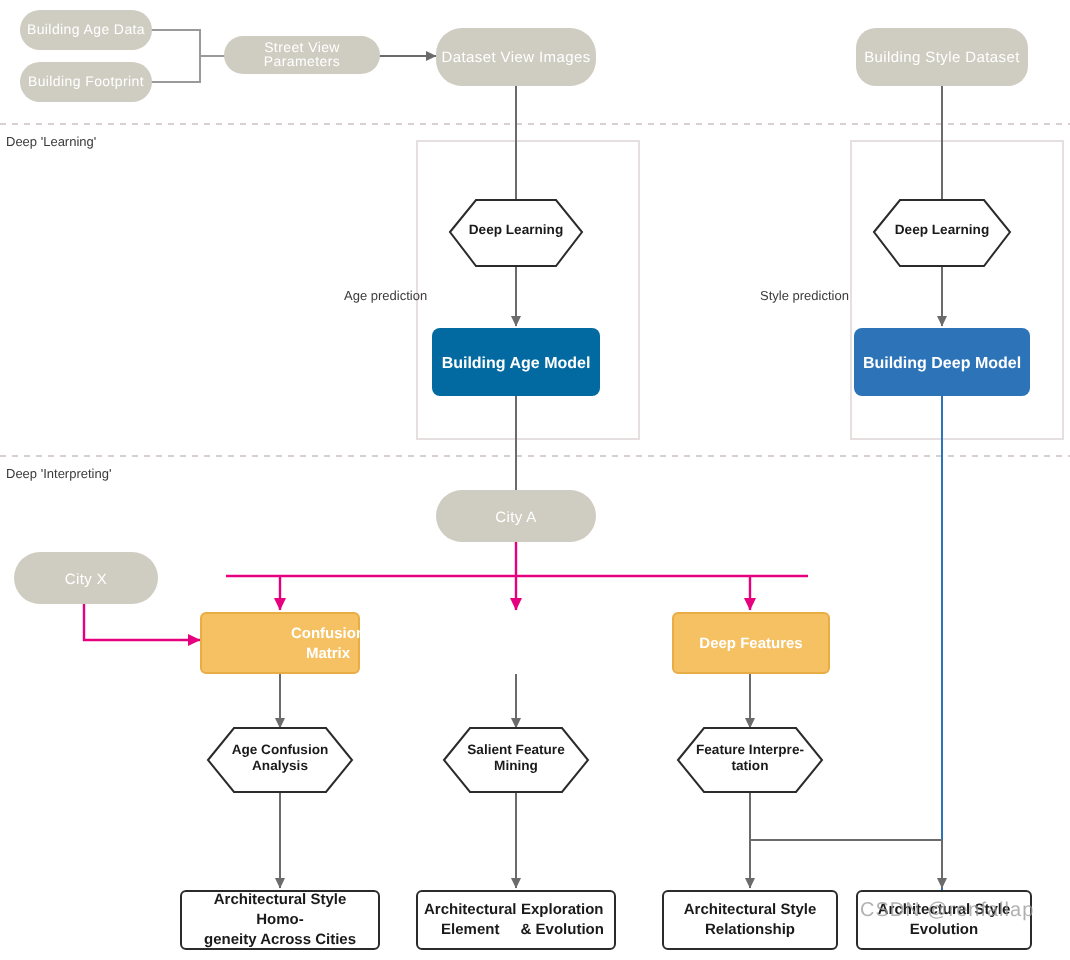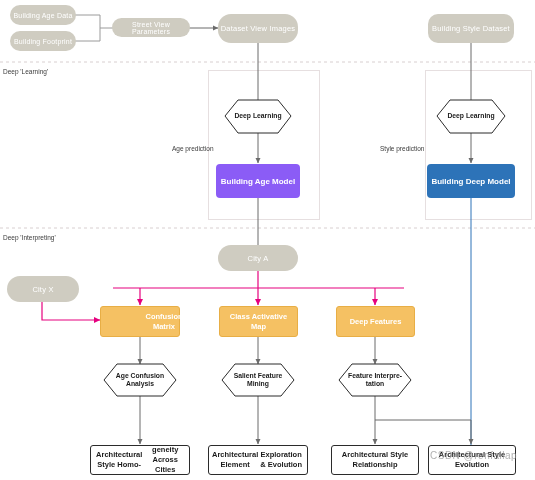--- a/index.html
+++ b/index.html
@@ -116,31 +116,27 @@
   <div class="hex" style="left:225px;top:100px;width:66px;height:33px;">
     <div class="htxt">Deep Learning</div>
   </div>
   <div class="hex" style="left:437px;top:100px;width:68px;height:33px;">
     <div class="htxt">Deep Learning</div>
   </div>
 
   <div class="edgelabel" style="left:172px;top:145px;">Age prediction</div>
   <div class="edgelabel" style="left:380px;top:145px;">Style prediction</div>
 
-  <div class="node modelbox" style="left:216px;top:164px;width:84px;height:34px;background:#8b5cf6;">Building Age Model</div>
+  <div class="node modelbox" style="left:216px;top:164px;width:84px;height:34px;background:#0369a1;">Building Age Model</div>
   <div class="node modelbox" style="left:427px;top:164px;width:88px;height:34px;background:#2d73b8;">Building Deep Model</div>
 
   <div class="node pill lg" style="left:218px;top:245px;width:80px;height:26px;">City A</div>
   <div class="node pill lg" style="left:7px;top:276px;width:72px;height:26px;">City X</div>
 
   <div class="node orangebox" style="left:100px;top:306px;width:80px;height:31px;padding-left:48px;">Confusion Matrix</div>
-  <div class="node orangebox" style="left:219px;top:306px;width:79px;height:31px;flex-direction:column;">
-    <span>Class Activative</span>
-    <span>Map</span>
-  </div>
   <div class="node orangebox" style="left:336px;top:306px;width:79px;height:31px;">Deep Features</div>
 
   <div class="hex" style="left:104px;top:364px;width:72px;height:32px;">
     <div class="htxt">
       <span><span>Age Confusion</span><br>
       <span>Analysis</span></span>
     </div>
   </div>
   <div class="hex" style="left:222px;top:364px;width:72px;height:32px;">
     <div class="htxt">
@@ -148,21 +144,21 @@
       <span>Mining</span></span>
     </div>
   </div>
   <div class="hex" style="left:339px;top:364px;width:72px;height:32px;">
     <div class="htxt">
       <span><span>Feature Interpre-</span><br>
       <span>tation</span></span>
     </div>
   </div>
 
-  <div class="node outbox" style="left:90px;top:445px;width:100px;height:30px;flex-direction:row;">
+  <div class="node outbox" style="left:90px;top:445px;width:100px;height:30px;flex-direction:column;">
     <span>Architectural Style Homo-</span>
     <span>geneity Across Cities</span>
   </div>
   <div class="node outbox" style="left:208px;top:445px;width:100px;height:30px;flex-direction:row;">
     <span>Architectural Element</span>
     <span>Exploration &amp; Evolution</span>
   </div>
   <div class="node outbox" style="left:331px;top:445px;width:88px;height:30px;flex-direction:column;">
     <span>Architectural Style</span>
     <span>Relationship</span>

